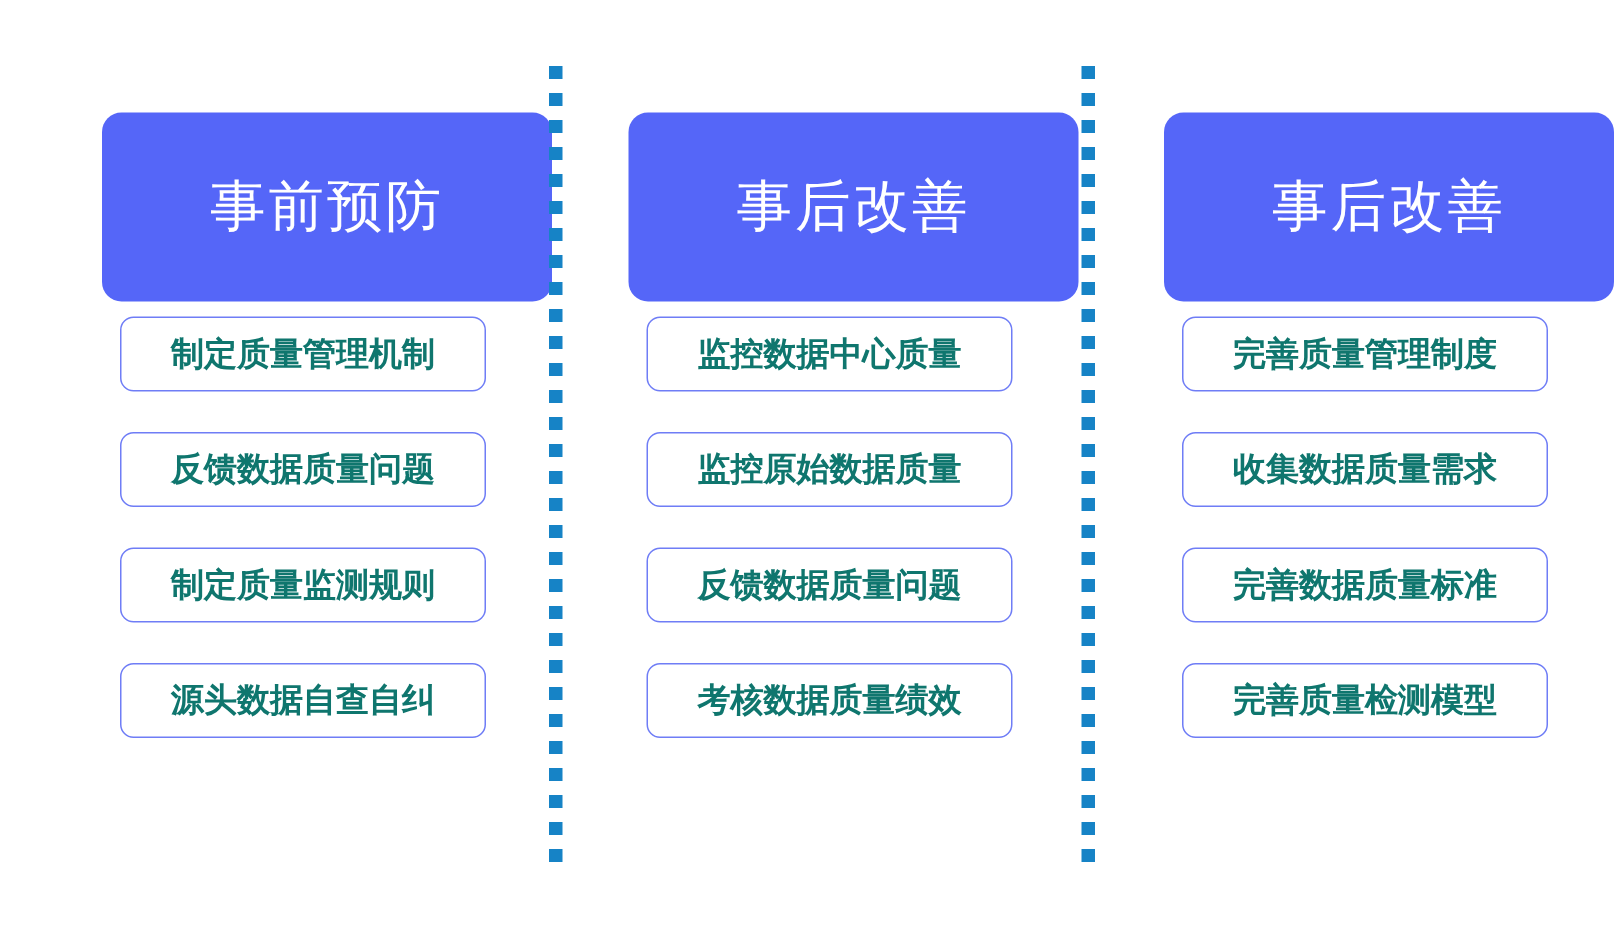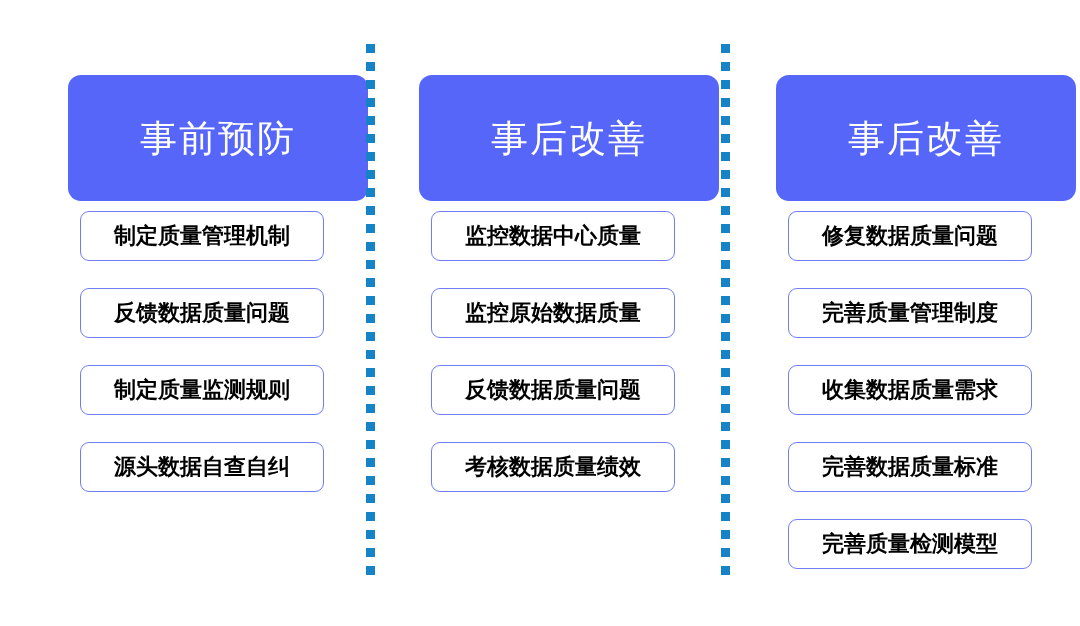--- a/index.html
+++ b/index.html
@@ -79,21 +79,21 @@
     background: #ffffff;
     display: flex;
     align-items: center;
     justify-content: center;
   }
 
   .item-label {
     font-family: "Liberation Sans", "DejaVu Sans", sans-serif;
     font-size: 22px;
     font-weight: 700;
-    color: #000000;
+    color: #0f766e;
     letter-spacing: 0px;
     line-height: 1;
     white-space: nowrap;
   }
 
   
   .divider {
     position: absolute;
     top: 44px;
     width: 9px;
@@ -153,23 +153,20 @@
   </div>
 
   <div class="divider divider-1"></div>
 
   <div class="column col-2">
     <div class="phase-header">
       <span class="phase-header-label">事后改善</span>
     </div>
     <div class="items">
       <div class="item-pill">
-        <span class="item-label">修复数据质量问题</span>
-      </div>
-      <div class="item-pill">
         <span class="item-label">完善质量管理制度</span>
       </div>
       <div class="item-pill">
         <span class="item-label">收集数据质量需求</span>
       </div>
       <div class="item-pill">
         <span class="item-label">完善数据质量标准</span>
       </div>
       <div class="item-pill">
         <span class="item-label">完善质量检测模型</span>

